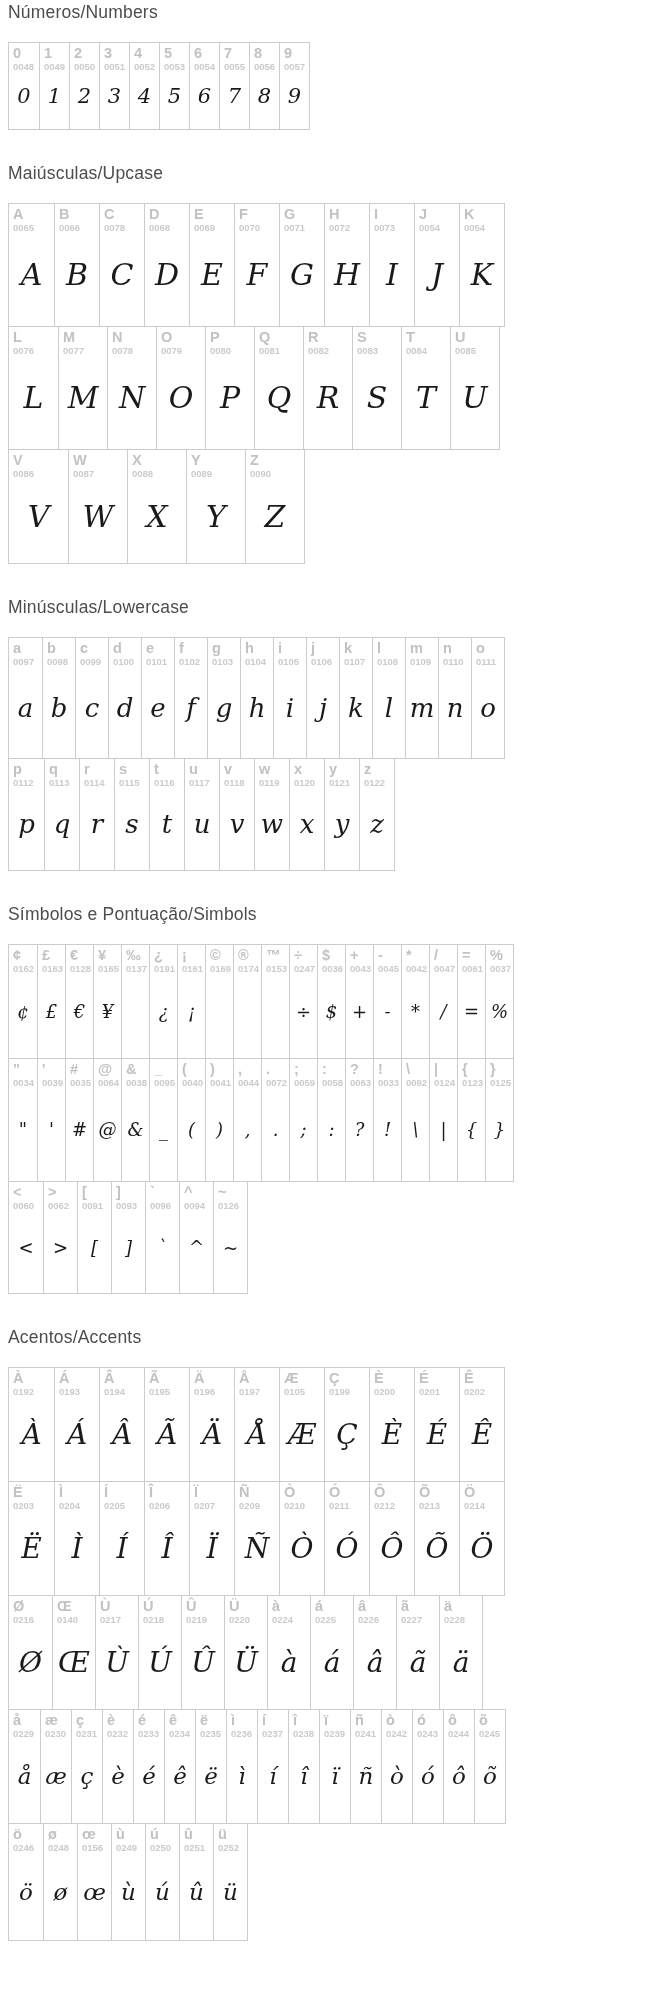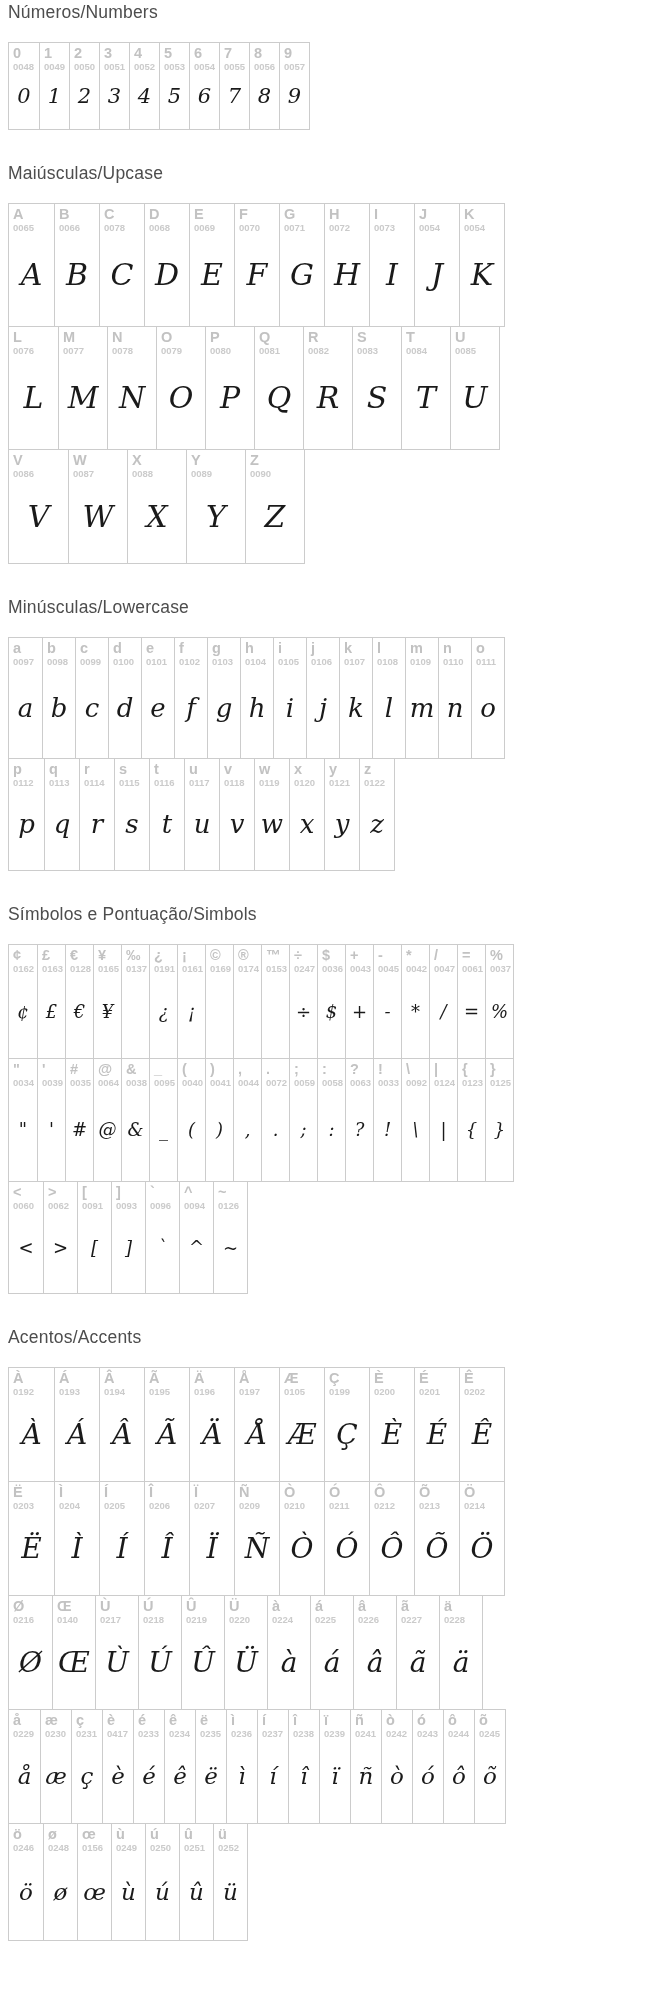--- a/index.html
+++ b/index.html
@@ -1076,21 +1076,21 @@
         <div class="cell">
           <div class="cell-head">
             <span class="cell-ch">ç</span>
             <span class="cell-code">0231</span>
           </div>
           <div class="cell-glyph">ç</div>
         </div>
         <div class="cell">
           <div class="cell-head">
             <span class="cell-ch">è</span>
-            <span class="cell-code">0417</span>
+            <span class="cell-code">0232</span>
           </div>
           <div class="cell-glyph">è</div>
         </div>
         <div class="cell">
           <div class="cell-head">
             <span class="cell-ch">é</span>
             <span class="cell-code">0233</span>
           </div>
           <div class="cell-glyph">é</div>
         </div>

